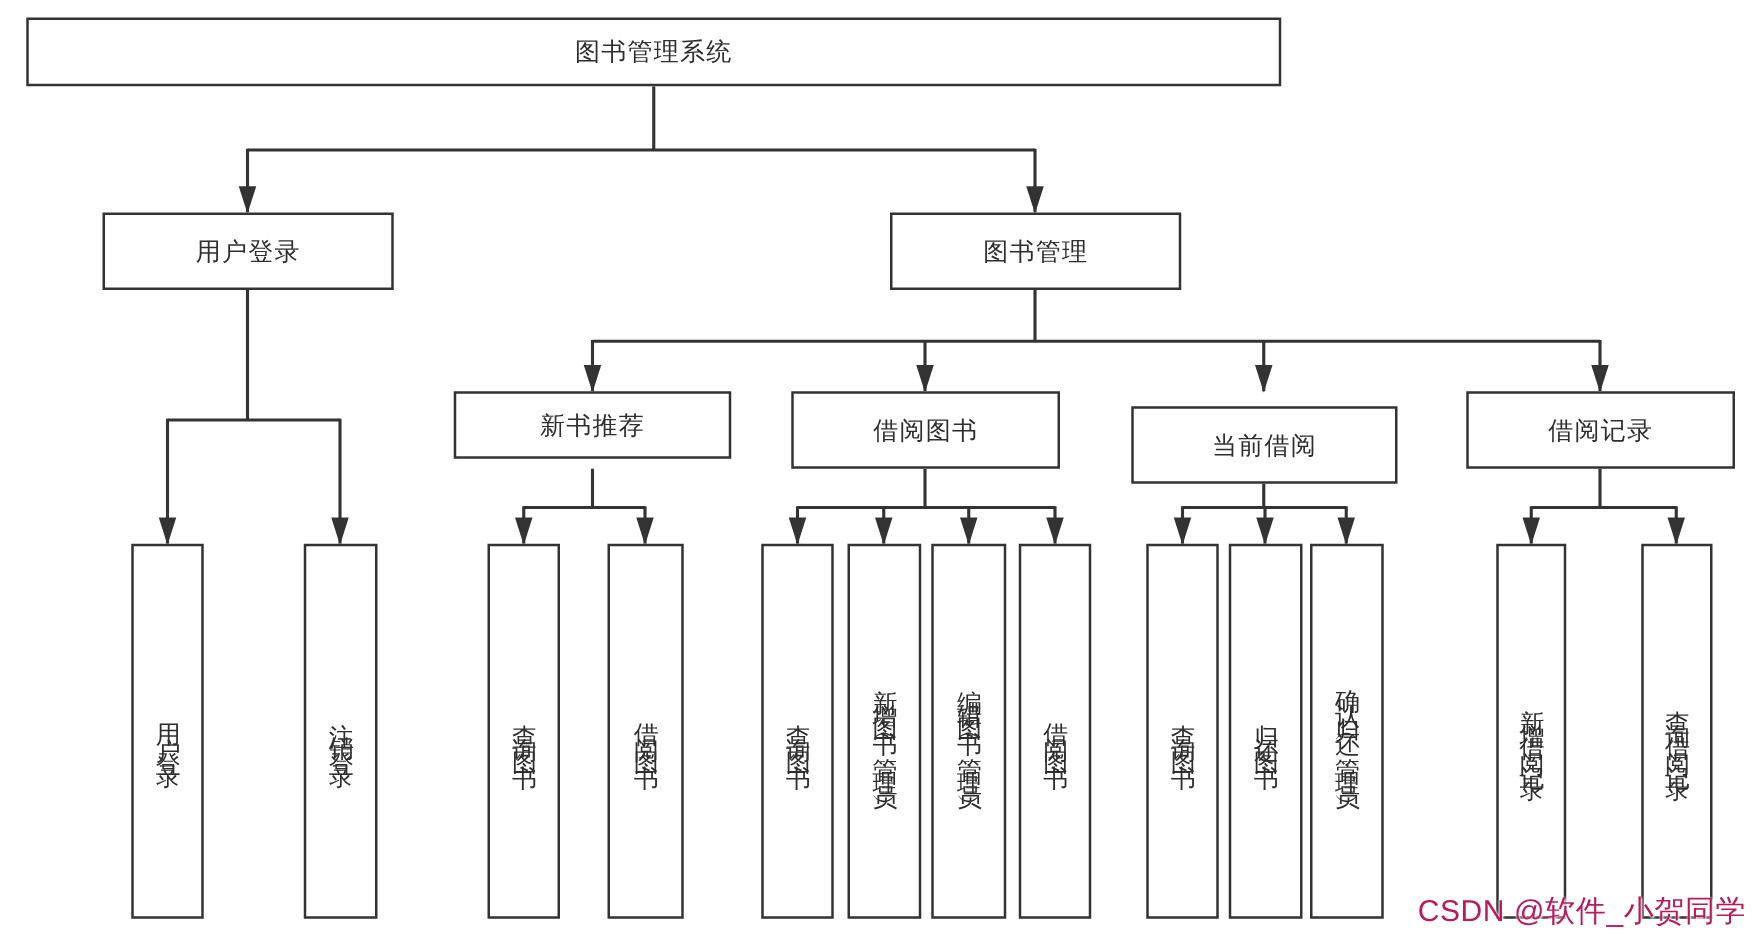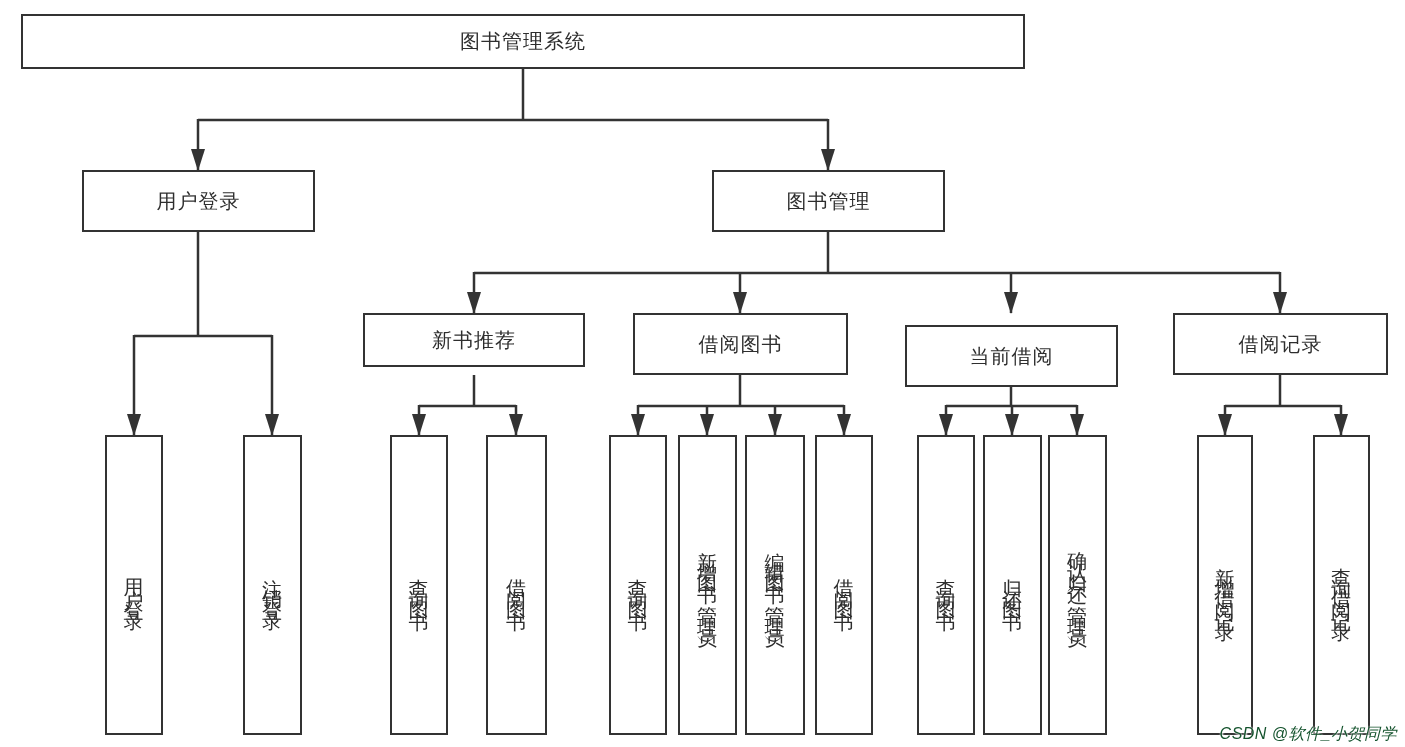--- a/index.html
+++ b/index.html
@@ -36,26 +36,25 @@
     -webkit-writing-mode: vertical-rl;
     text-orientation: mixed;
     letter-spacing: 11px;
     line-height: 1;
     white-space: nowrap;
   }
   .watermark {
     position: absolute;
     right: 8px;
     bottom: 2px;
-    font-size: 16px;
-    color: #14532d;
+    font-size: 24px;
+    color: #be185d;
     letter-spacing: 0.5px;
     z-index: 5;
     text-shadow: 0 0 2px #ffffff, 1px 1px 2px #ffffff;
-    font-style: italic;
   }
 </style>
 </head>
 <body>
 
 <div class="stage">
 
   <svg class="connectors" width="1405" height="747" viewBox="0 0 1405 747" xmlns="http://www.w3.org/2000/svg">
     <defs>
       <marker id="ah" viewBox="0 0 24 16" markerWidth="24" markerHeight="16" refX="22" refY="8" orient="auto" markerUnits="userSpaceOnUse">

